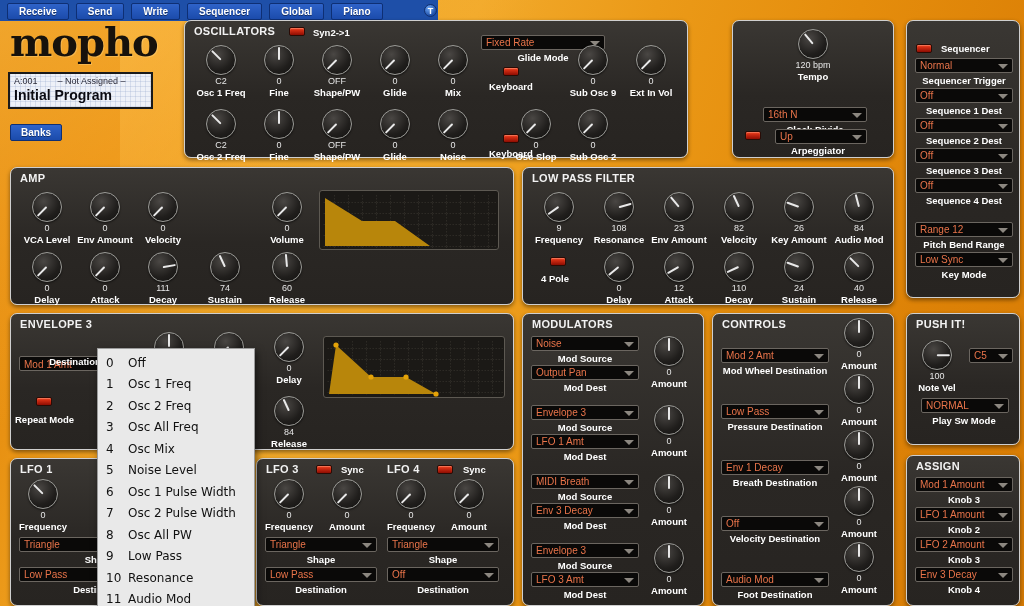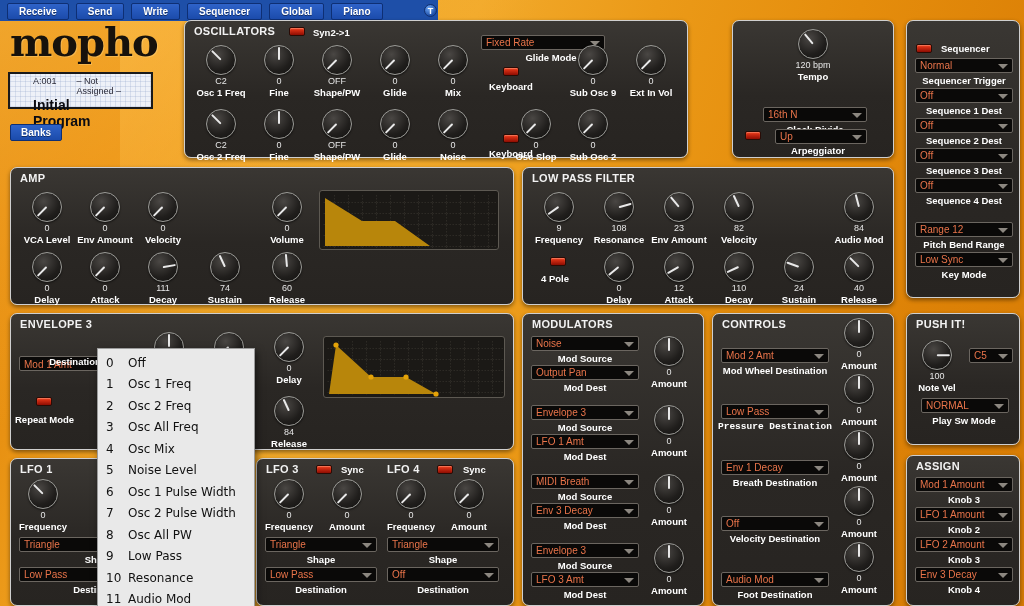--- a/index.html
+++ b/index.html
@@ -60,21 +60,21 @@
     line-height: 1;
   }
   
   .prog-display {
     position: absolute; left: 8px; top: 72px; width: 145px; height: 37px;
     background:
       repeating-linear-gradient(0deg, rgba(140,160,200,0.25) 0 1px, transparent 1px 5px),
       repeating-linear-gradient(90deg, rgba(140,160,200,0.25) 0 1px, transparent 1px 5px),
       #eef1f8;
     border: 2px solid #1a1a1a;
-    padding: 2px 23px;
+    padding: 2px 4px;
   }
   .prog-top { display:flex; font-size: 9px; color:#2a2a38; }
   .prog-id { font-weight: normal; }
   .prog-assign { margin-left: 20px; }
   .prog-name { font-size: 14px; font-weight: bold; color: #0b0b12; margin-top: 1px; }
   .banks-btn {
     position: absolute; left: 10px; top: 124px;
     background: linear-gradient(#2f63c9, #1b4bab);
     border: 1px solid #0e2f74; border-radius: 2px;
     color: #fff; font-size: 10px; font-weight: bold;
@@ -284,21 +284,21 @@
         <div class="ptr" style="transform: rotate(-135deg);"></div>
       </div>
     <div class="knob-val">0</div>
     <div class="knob-lbl">Noise</div>
   </div>
 
   <div class="dd" style="left:296px; top:14px; width:124px;">
     <span>Fixed Rate</span>
     <span class="arrow"></span>
   </div>
-  <div class="dd-lbl" style="left:304px; top:31px; width:124px;text-align:center;">Glide Mode</div>
+  <div class="dd-lbl" style="left:296px; top:31px; width:124px;text-align:center;">Glide Mode</div>
 
   <div class="led" style="left:318px; top:46px;"></div>
   <div class="led-lbl" style="left:304px; top:60px;">Keyboard</div>
   <div class="led" style="left:318px; top:113px;"></div>
   <div class="led-lbl" style="left:304px; top:127px;">Keyboard</div>
 
   <div class="knob-wrap" style="left:380px; top:24px;">
     <div class="knob">
         <div class="ptr" style="transform: rotate(-135deg);"></div>
       </div>
@@ -501,20 +501,27 @@
       </div>
     <div class="knob-val">23</div>
     <div class="knob-lbl">Env Amount</div>
   </div>
   <div class="knob-wrap" style="left:188px; top:24px;">
     <div class="knob">
         <div class="ptr" style="transform: rotate(-25deg);"></div>
       </div>
     <div class="knob-val">82</div>
     <div class="knob-lbl">Velocity</div>
+  </div>
+  <div class="knob-wrap" style="left:248px; top:24px;">
+    <div class="knob">
+        <div class="ptr" style="transform: rotate(-70deg);"></div>
+      </div>
+    <div class="knob-val">26</div>
+    <div class="knob-lbl">Key Amount</div>
   </div>
   <div class="knob-wrap" style="left:308px; top:24px;">
     <div class="knob">
         <div class="ptr" style="transform: rotate(-15deg);"></div>
       </div>
     <div class="knob-val">84</div>
     <div class="knob-lbl">Audio Mod</div>
   </div>
 
   <div class="led" style="left:27px; top:89px;"></div>
@@ -798,21 +805,21 @@
         <div class="ptr" style="transform: rotate(0deg);"></div>
       </div>
     <div class="knob-val">0</div>
     <div class="knob-lbl">Amount</div>
   </div>
 
   <div class="dd" style="left:8px; top:90px; width:108px;">
     <span>Low Pass</span>
     <span class="arrow"></span>
   </div>
-  <div class="dd-lbl" style="left:2px; top:107px; width:120px;font-family:Liberation Mono, monospace;">Pressure Destination</div>
+  <div class="dd-lbl" style="left:2px; top:107px; width:120px;">Pressure Destination</div>
   <div class="knob-wrap" style="left:118px; top:60px;">
     <div class="knob">
         <div class="ptr" style="transform: rotate(0deg);"></div>
       </div>
     <div class="knob-val">0</div>
     <div class="knob-lbl">Amount</div>
   </div>
 
   <div class="dd" style="left:8px; top:146px; width:108px;">
     <span>Env 1 Decay</span>

